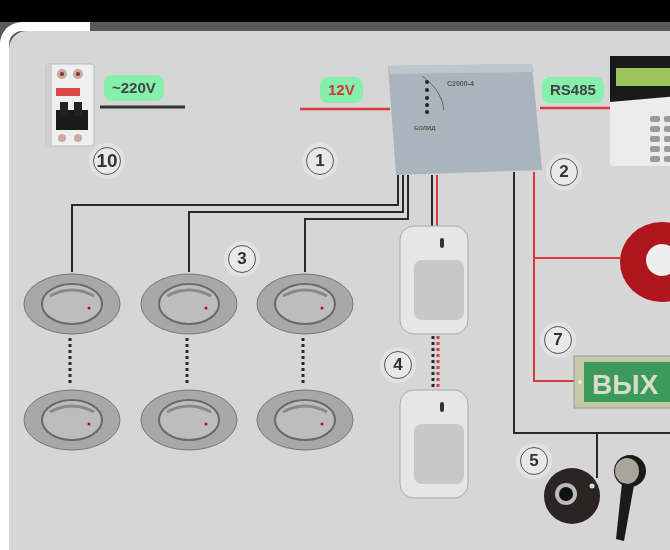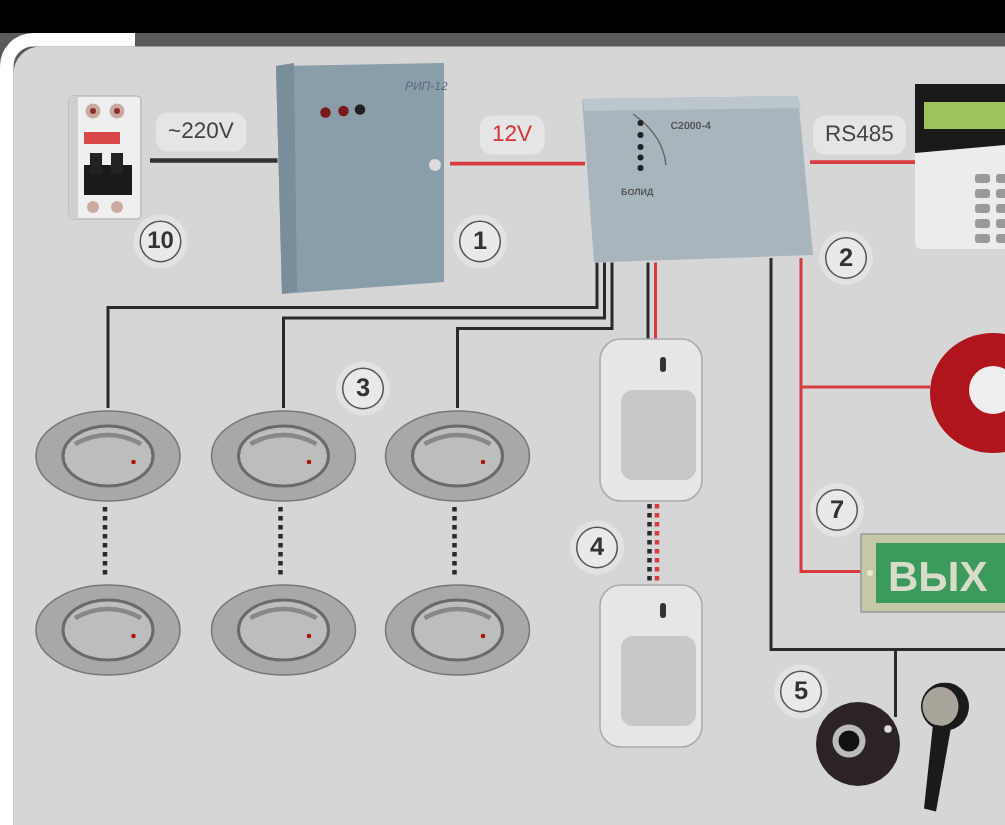--- a/index.html
+++ b/index.html
@@ -1,21 +1,21 @@
 <!DOCTYPE html>
 <html><head>
 <meta charset="utf-8">
 <style>
   html, body { margin:0; padding:0; }
   body { width:670px; height:550px; background:#000; position:relative; overflow:hidden; font-family:"Liberation Sans", sans-serif; }
   .stage { position:absolute; left:0; top:0; width:670px; height:550px; }
   .frame-dark { position:absolute; left:0; top:22px; width:670px; height:528px; background:#5a5a5a; }
   .frame-white-arc { position:absolute; left:0; top:22px; width:90px; height:530px; border-left:9px solid #fff; border-top:9px solid #fff; border-top-left-radius:22px; box-sizing:border-box; }
   .panel { position:absolute; left:9px; top:31px; width:680px; height:540px; background:#d6d6d6; border-top-left-radius:18px; border-bottom-left-radius:14px; }
-  .tag { position:absolute; background:#e5e5e5; border-radius:8px; font-weight:normal; font-size:15px; color:#444; padding:4px 8px; line-height:18px; }
+  .tag { position:absolute; background:#86efac; border-radius:8px; font-weight:bold; font-size:15px; color:#444; padding:4px 8px; line-height:18px; }
   .tag.red { color:#d4333a; }
   .num { position:absolute; width:26px; height:26px; border:1.5px solid #555; border-radius:50%; background:#e9e9e9; color:#333; font-weight:bold; font-size:17px; text-align:center; line-height:26px; box-shadow:0 0 0 4px #e2e2e2; }
   .device { position:absolute; }
   svg.wires { position:absolute; left:0; top:0; }
 </style>
 </head>
 <body>
 
 <div class="stage">
   <div class="frame-dark"></div>
@@ -60,31 +60,20 @@
         <circle cx="36" cy="12" r="2" fill="#8a3030"></circle>
       <rect x="14" y="26" width="24" height="8" fill="#d84848"></rect>
       <rect x="14" y="48" width="32" height="20" fill="#1a1a1a"></rect>
       <rect x="18" y="40" width="8" height="14" fill="#222"></rect>
         <rect x="32" y="40" width="8" height="14" fill="#222"></rect>
       <circle cx="20" cy="76" r="4" fill="#c9a9a0"></circle>
         <circle cx="36" cy="76" r="4" fill="#c9a9a0"></circle>
     </svg>
   </div>
 
-  <div class="device" style="left:178px;top:38px;width:128px;height:160px;">
-    <svg width="128" height="160">
-      <polygon points="6,6 118,4 118,150 10,158" fill="#8a9eaa"></polygon>
-      <polygon points="6,6 18,4 20,156 10,158" fill="#7a8e9a"></polygon>
-      <circle cx="39" cy="37" r="3.5" fill="#7a1a1a"></circle>
-        <circle cx="51" cy="36" r="3.5" fill="#7a1a1a"></circle>
-        <circle cx="62" cy="35" r="3.5" fill="#222"></circle>
-      <circle cx="112" cy="72" r="4" fill="#ddd"></circle>
-      <text x="92" y="22" font-size="8" fill="#5a6a80" font-style="italic" font-family="Liberation Sans, sans-serif">РИП-12</text>
-    </svg>
-  </div>
 
   <div class="device" style="left:382px;top:60px;width:165px;height:118px;">
     <svg width="165" height="118">
       <polygon points="6,6 150,4 160,110 14,115" fill="#a9b5bd"></polygon>
       <polygon points="6,6 150,4 152,12 8,14" fill="#bcc6cd"></polygon>
       <path d="M40 16 Q60 30 62 50" stroke="#666" fill="none" stroke-width="1"></path>
       <circle cx="45" cy="22" r="2" fill="#222"></circle>
         <circle cx="45" cy="30" r="2" fill="#222"></circle>
         <circle cx="45" cy="38" r="2" fill="#222"></circle>
         <circle cx="45" cy="45" r="2" fill="#222"></circle>
@@ -207,20 +196,20 @@
         <ellipse cx="18" cy="16" rx="16" ry="16" fill="#1a1a1a"></ellipse>
         <ellipse cx="15" cy="16" rx="12" ry="13" fill="#aaa59a"></ellipse>
         <path d="M10 28 L4 84 L12 86 L22 30 Z" fill="#1a1a1a"></path>
       </svg>
   </div>
 
   <div class="tag" style="left:104px;top:75px;">~220V</div>
   <div class="tag red" style="left:320px;top:77px;">12V</div>
   <div class="tag" style="left:542px;top:77px;text-align:right;">RS485</div>
 
-  <div class="num" style="left:93px;top:147px;font-size:16px;">10</div>
+  <div class="num" style="left:93px;top:147px;font-size:19px;">10</div>
   <div class="num" style="left:306px;top:147px;">1</div>
   <div class="num" style="left:550px;top:158px;">2</div>
   <div class="num" style="left:228px;top:245px;">3</div>
   <div class="num" style="left:384px;top:351px;">4</div>
   <div class="num" style="left:544px;top:326px;">7</div>
   <div class="num" style="left:520px;top:447px;">5</div>
 </div>
 
 </body></html>

